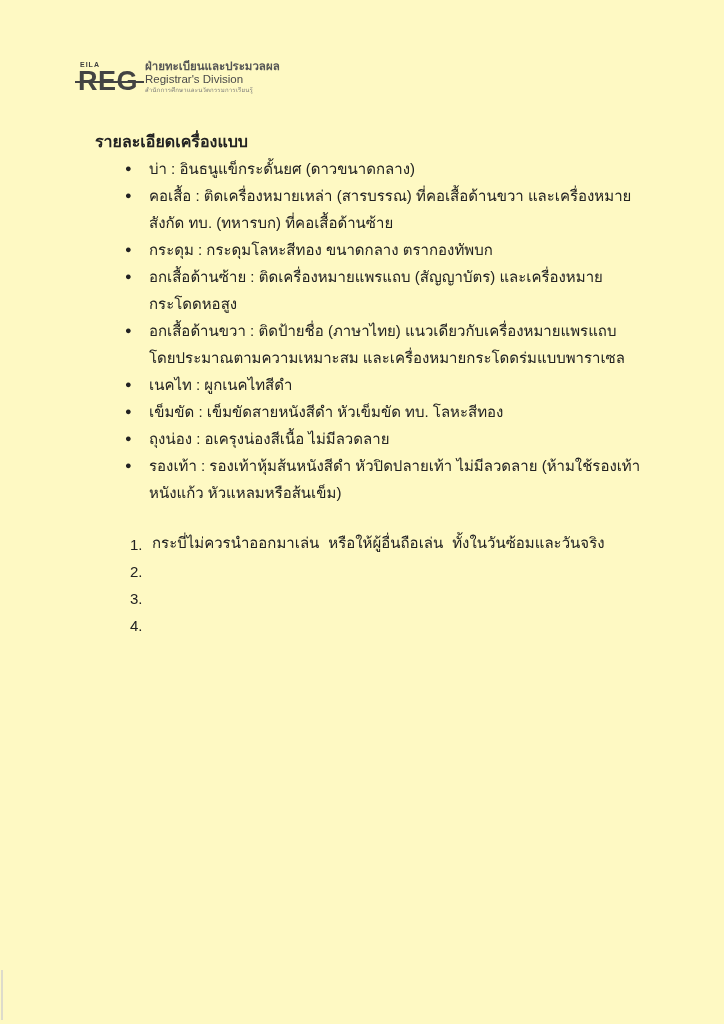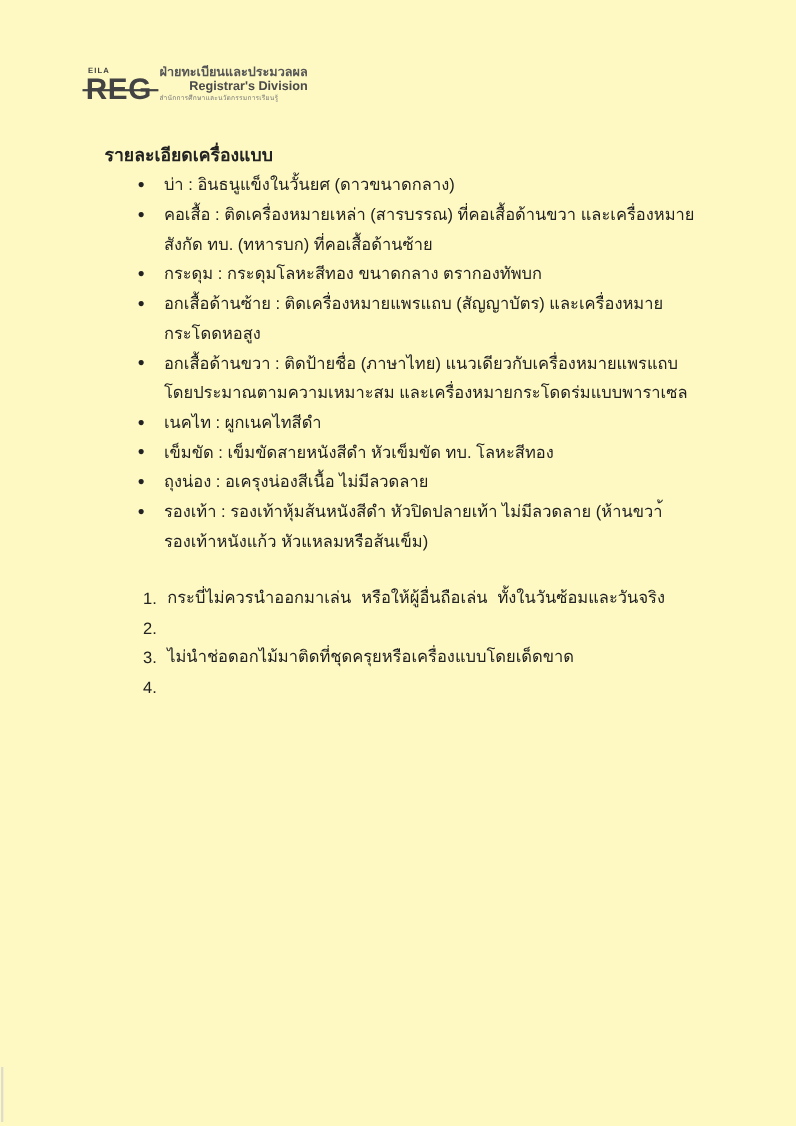--- a/index.html
+++ b/index.html
@@ -73,24 +73,23 @@
     justify-content: center;
   }
   .logo-thai {
     font-size: 11.5px;
     font-weight: bold;
     color: #555;
     line-height: 13px;
   }
   .logo-en {
     font-size: 11.5px;
-    font-weight: bold;
+    font-weight: normal;
     color: #4a4a4a;
     line-height: 13px;
-    text-align: right;
   }
   .logo-tagline {
     font-size: 6px;
     color: #777;
     line-height: 8px;
     letter-spacing: .2px;
   }
 
   
   .content {
@@ -169,21 +168,21 @@
   </div>
 
   <div class="content">
 
     <div class="uniform">
       <div class="section-heading">รายละเอียดเครื่องแบบ</div>
       <ul class="bullet-list">
 
           <li class="bullet-item">
             <span class="bullet-dot">●</span>
-            <span class="bullet-text">บ่า : อินธนูแข็งในวั้นยศ (ดาวขนาดกลาง)</span>
+            <span class="bullet-text">บ่า : อินธนูแข็กระดั้นยศ (ดาวขนาดกลาง)</span>
           </li>
 
           <li class="bullet-item">
             <span class="bullet-dot">●</span>
             <span class="bullet-text">คอเสื้อ : ติดเครื่องหมายเหล่า (สารบรรณ) ที่คอเสื้อด้านขวา และเครื่องหมายสังกัด ทบ. (ทหารบก) ที่คอเสื้อด้านซ้าย</span>
           </li>
 
           <li class="bullet-item">
             <span class="bullet-dot">●</span>
             <span class="bullet-text">กระดุม : กระดุมโลหะสีทอง ขนาดกลาง ตรากองทัพบก</span>
@@ -209,40 +208,39 @@
             <span class="bullet-text">เข็มขัด : เข็มขัดสายหนังสีดำ หัวเข็มขัด ทบ. โลหะสีทอง</span>
           </li>
 
           <li class="bullet-item">
             <span class="bullet-dot">●</span>
             <span class="bullet-text">ถุงน่อง : อเครุงน่องสีเนื้อ ไม่มีลวดลาย</span>
           </li>
 
           <li class="bullet-item">
             <span class="bullet-dot">●</span>
-            <span class="bullet-text">รองเท้า : รองเท้าหุ้มส้นหนังสีดำ หัวปิดปลายเท้า ไม่มีลวดลาย (ห้านขวา้รองเท้าหนังแก้ว หัวแหลมหรือส้นเข็ม)</span>
+            <span class="bullet-text">รองเท้า : รองเท้าหุ้มส้นหนังสีดำ หัวปิดปลายเท้า ไม่มีลวดลาย (ห้ามใช้รองเท้าหนังแก้ว หัวแหลมหรือส้นเข็ม)</span>
           </li>
         </ul>
     </div>
 
     <div class="recommendations">
       <ol class="numbered-list">
 
           <li class="numbered-item">
             <span class="num-label">1.</span>
             <span class="numbered-text">กระบี่ไม่ควรนำออกมาเล่น หรือให้ผู้อื่นถือเล่น ทั้งในวันซ้อมและวันจริง</span>
           </li>
 
           <li class="numbered-item">
             <span class="num-label">2.</span>
           </li>
 
           <li class="numbered-item">
             <span class="num-label">3.</span>
-            <span class="numbered-text">ไม่นำช่อดอกไม้มาติดที่ชุดครุยหรือเครื่องแบบโดยเด็ดขาด</span>
           </li>
 
           <li class="numbered-item">
             <span class="num-label">4.</span>
           </li>
         </ol>
     </div>
 
 
   </div>

